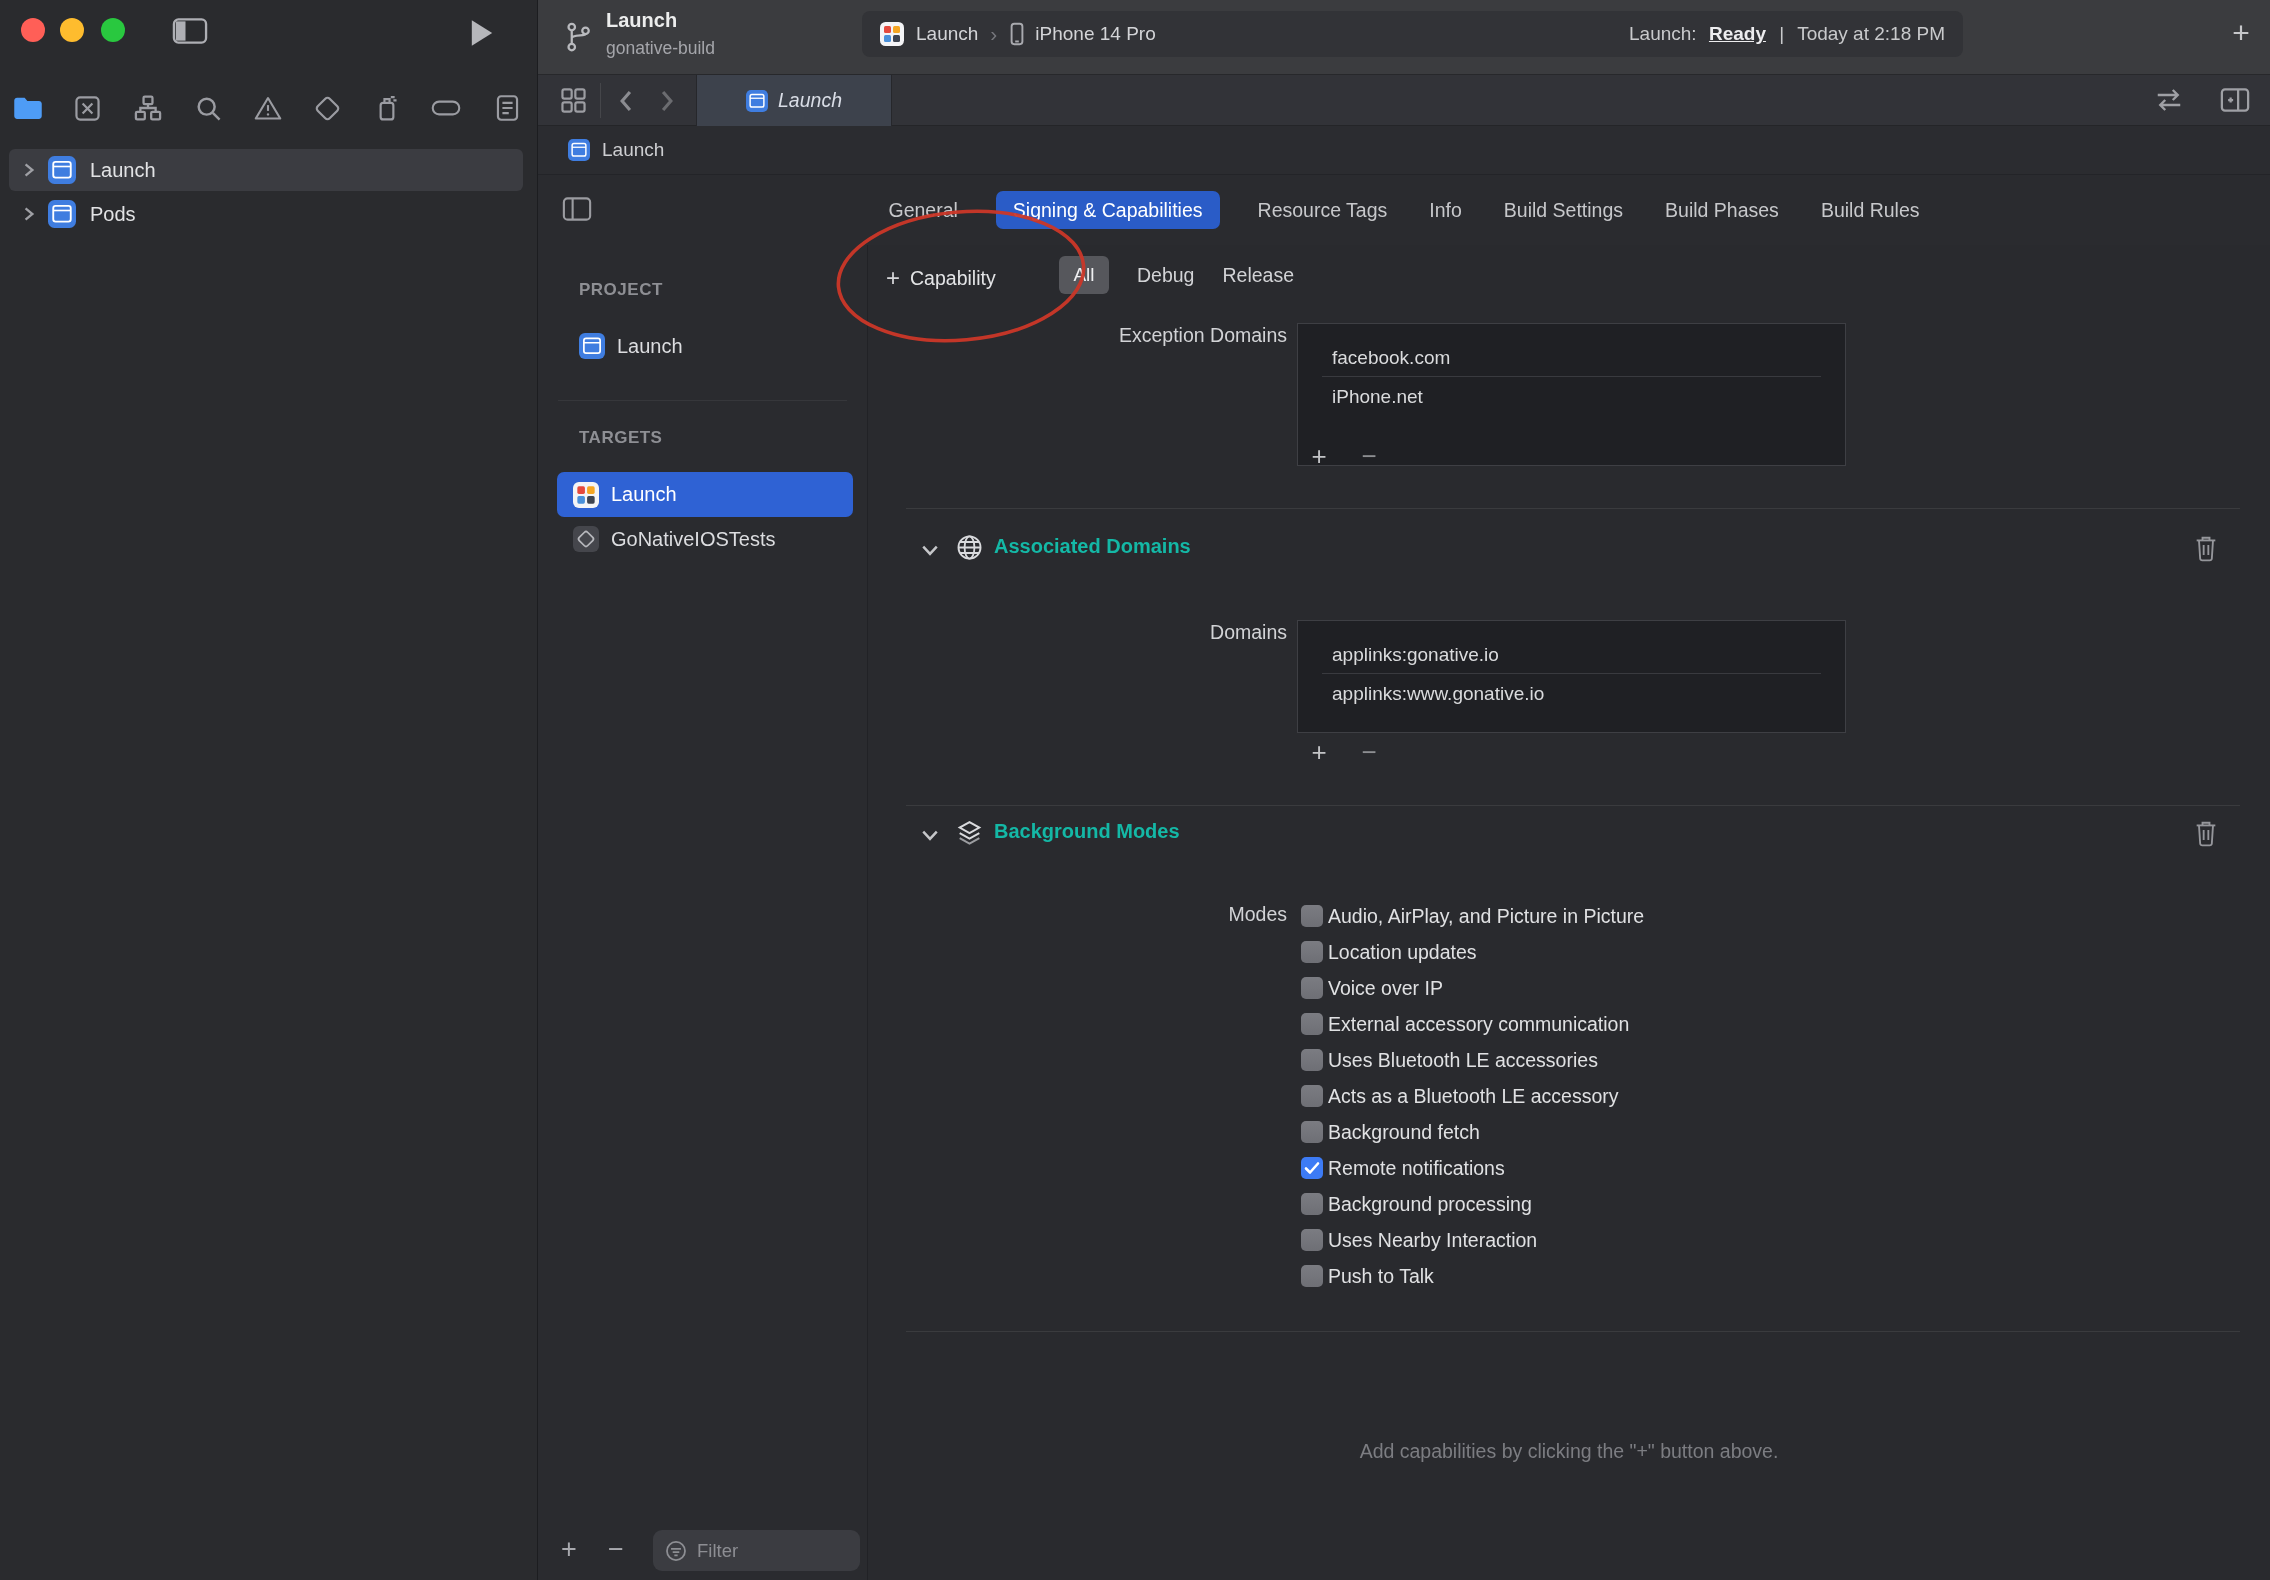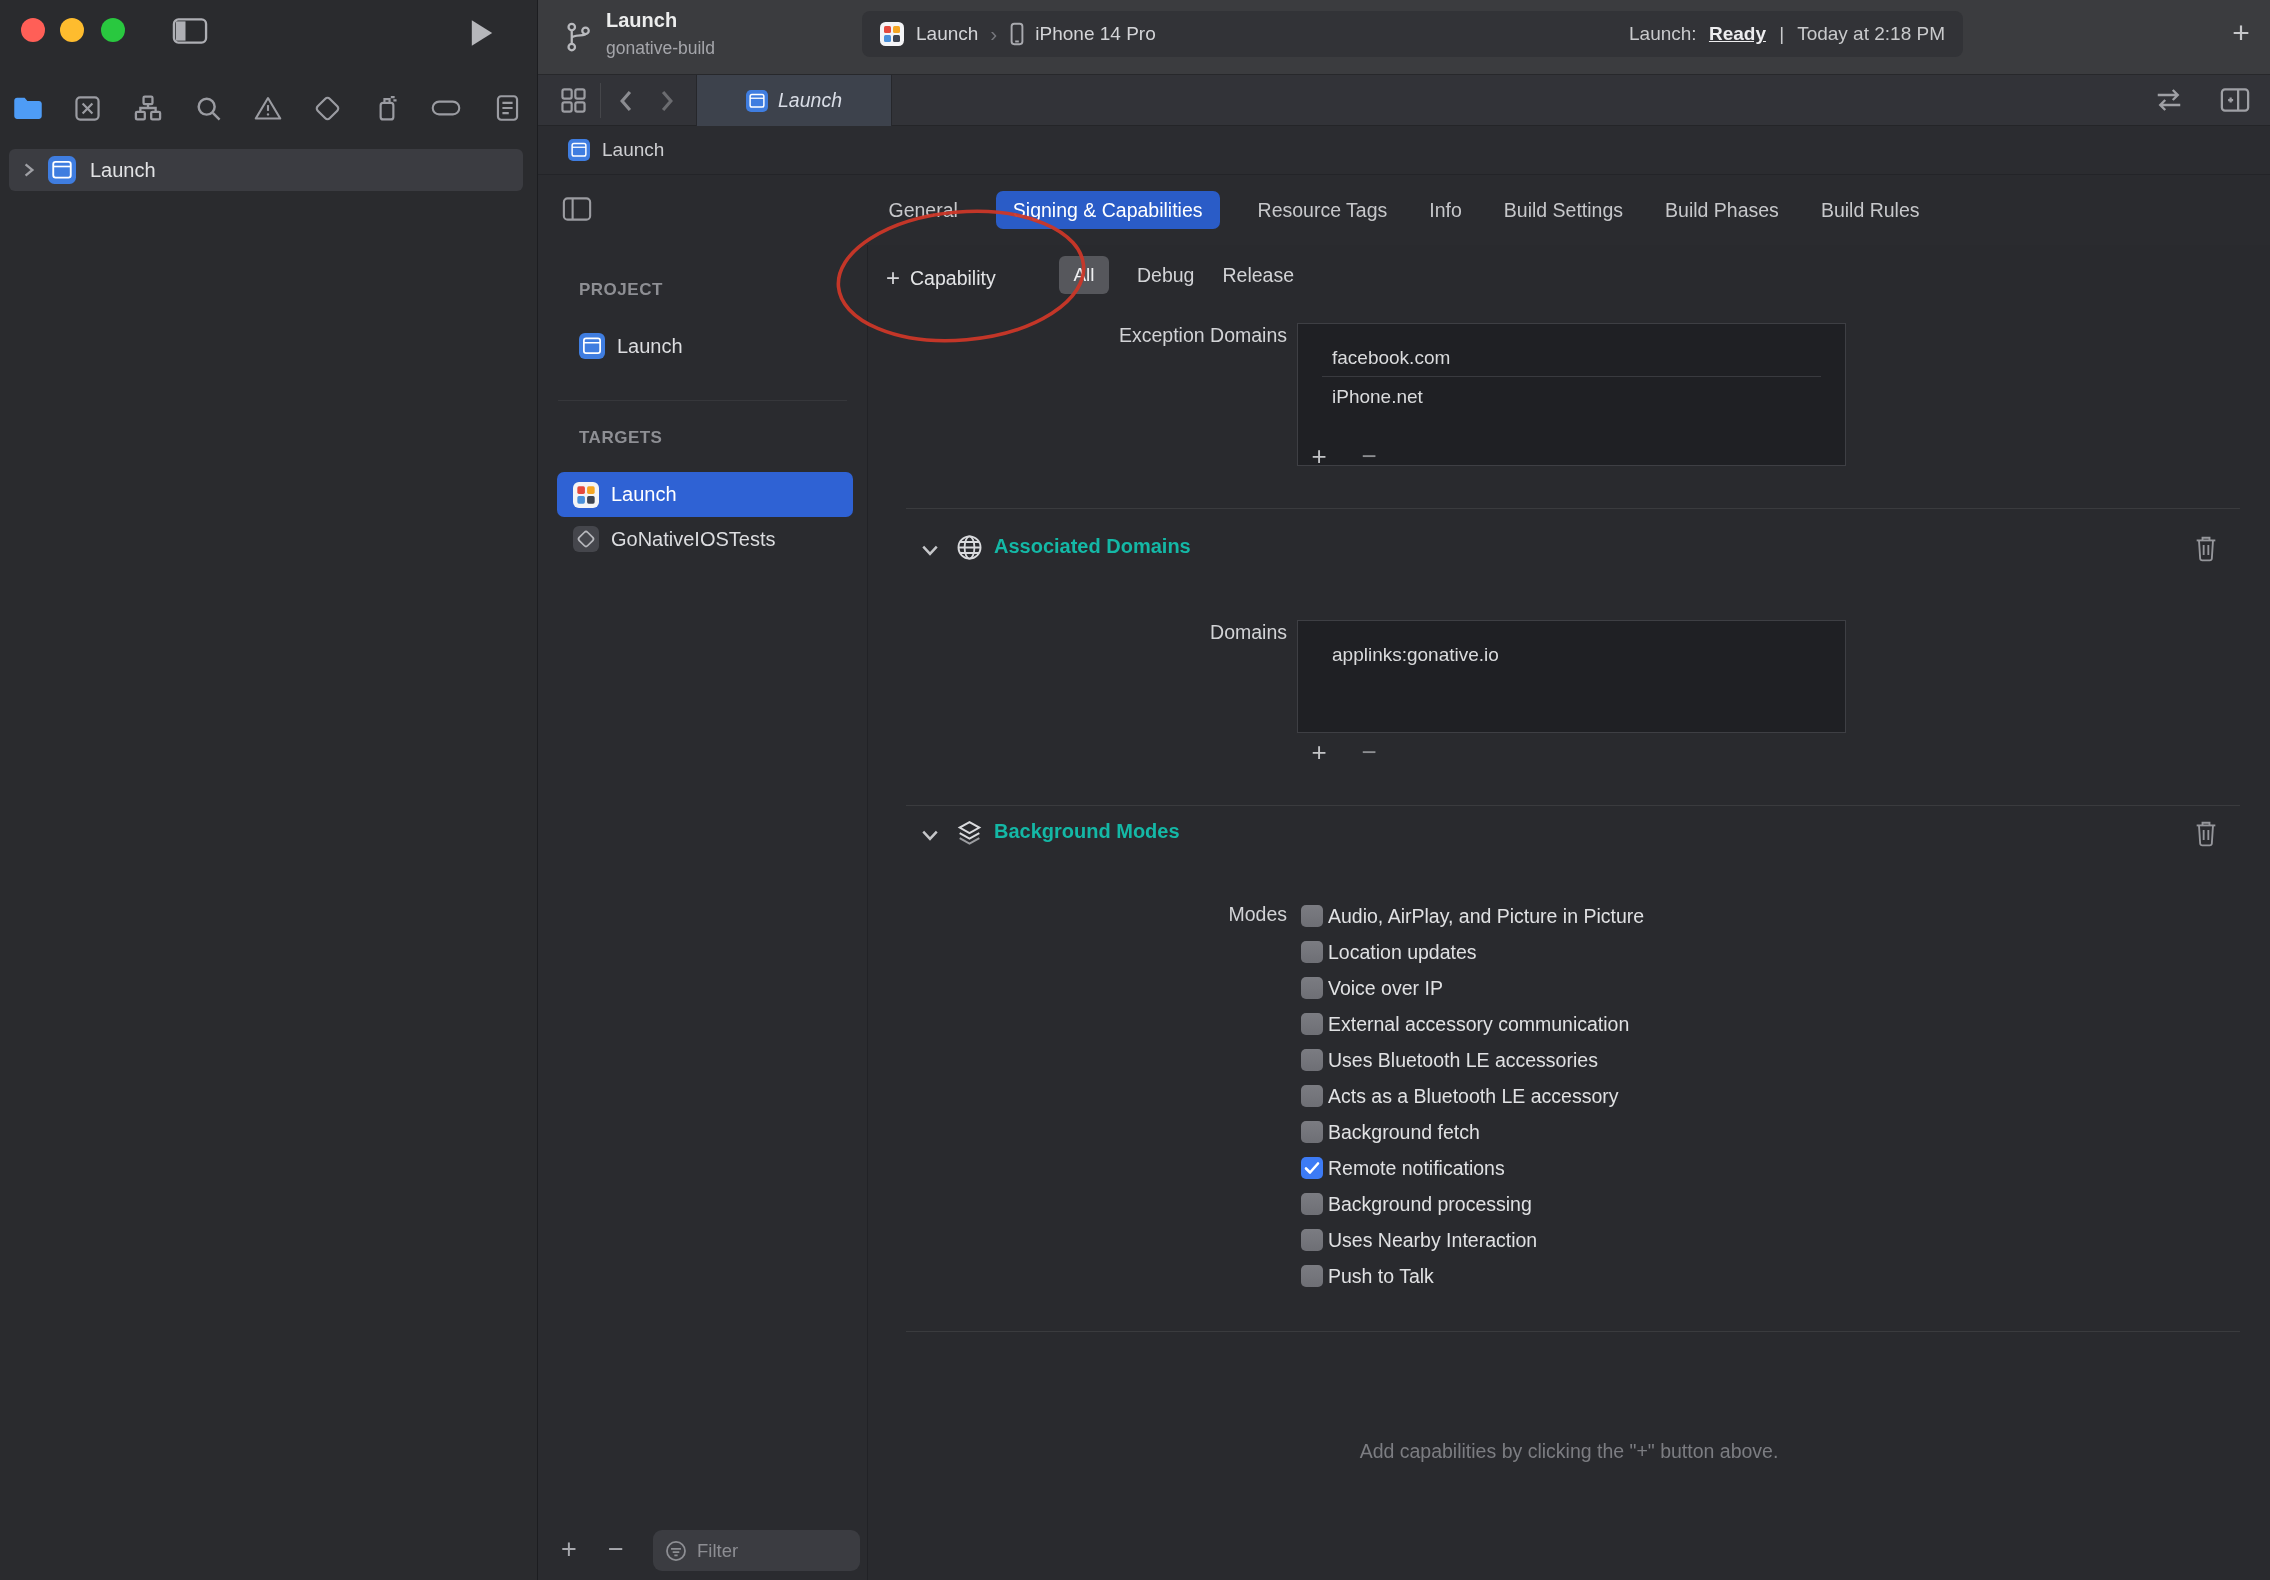--- a/index.html
+++ b/index.html
@@ -193,20 +193,35 @@
     </span>
     <span class="file-icon">
       <svg width="28" height="28" viewBox="0 0 24 24">
           <rect width="24" height="24" rx="5.5" fill="#3f7de0"></rect>
           <rect x="4.5" y="5" width="15" height="13.5" rx="2" fill="none" stroke="#fff" stroke-width="1.6"></rect>
           <path d="M4.5 9h15" stroke="#fff" stroke-width="1.4"></path>
         </svg>
     </span>
     <span class="file-label">Launch</span>
   </div>
+  <div class="file-row" style="top:192px;">
+    <span class="file-chevron">
+      <svg width="14" height="16" viewBox="0 0 10 14" fill="none" stroke="currentColor" stroke-width="2">
+          <polyline points="2,2 8,7 2,12"></polyline>
+        </svg>
+    </span>
+    <span class="file-icon">
+      <svg width="28" height="28" viewBox="0 0 24 24">
+          <rect width="24" height="24" rx="5.5" fill="#3f7de0"></rect>
+          <rect x="4.5" y="5" width="15" height="13.5" rx="2" fill="none" stroke="#fff" stroke-width="1.6"></rect>
+          <path d="M4.5 9h15" stroke="#fff" stroke-width="1.4"></path>
+        </svg>
+    </span>
+    <span class="file-label">Pods</span>
+  </div>
 </div>
 
 <div id="main">
 
   <div class="toolbar">
     <span class="scheme-icon">
       <svg width="28" height="30" viewBox="0 0 22 24" fill="none" stroke="currentColor" stroke-width="1.8">
         <circle cx="6" cy="4" r="2.6"></circle>
           <circle cx="6" cy="20" r="2.6"></circle>
           <circle cx="17" cy="7" r="2.6"></circle>
@@ -422,20 +437,21 @@
             <path d="M7 5.5V3.2h6v2.3"></path>
             <path d="M4 5.5l1 15.5a1.8 1.8 0 0 0 1.8 1.6h6.4a1.8 1.8 0 0 0 1.8-1.6l1-15.5"></path>
             <path d="M8 9.5v8.5M12 9.5v8.5"></path>
           </svg>
       </span>
     </div>
 
     <div class="flabel" style="top:376px;">Domains</div>
     <div class="vtable" style="top:375px; height:113px;">
       <div class="vrow">applinks:gonative.io</div>
+      <div class="vrow">applinks:www.gonative.io</div>
     </div>
     <div class="pm-row" style="left:438px; top:492px;">
       <span class="pm-plus">+</span>
       <span class="pm-minus">−</span>
     </div>
 
     <div class="csep" style="top:560px;"></div>
 
     <div class="sec-head" style="top:570px;">
       <span class="chev">

